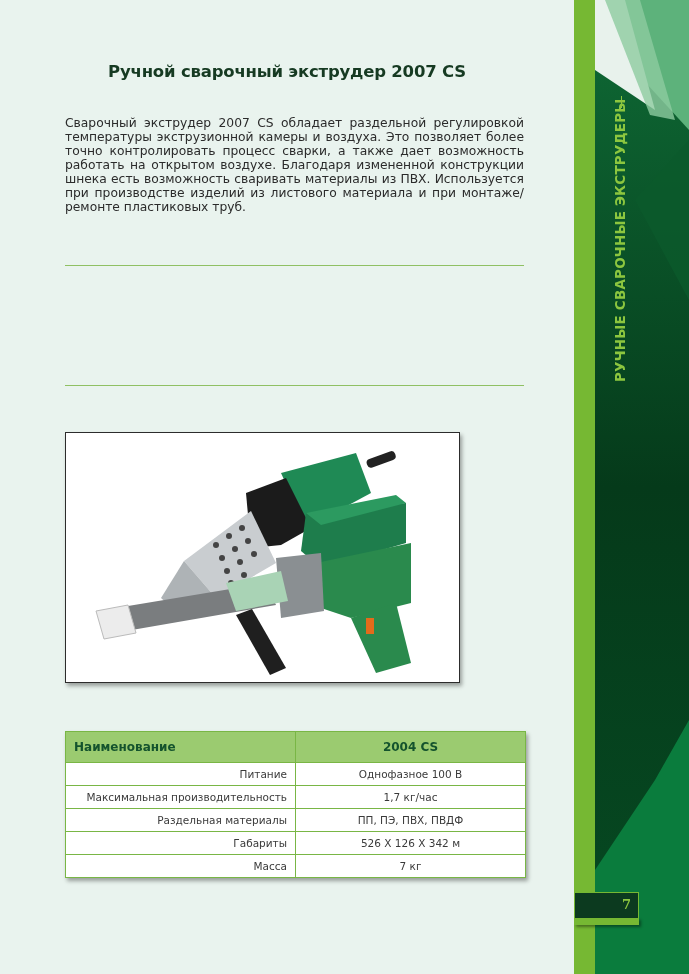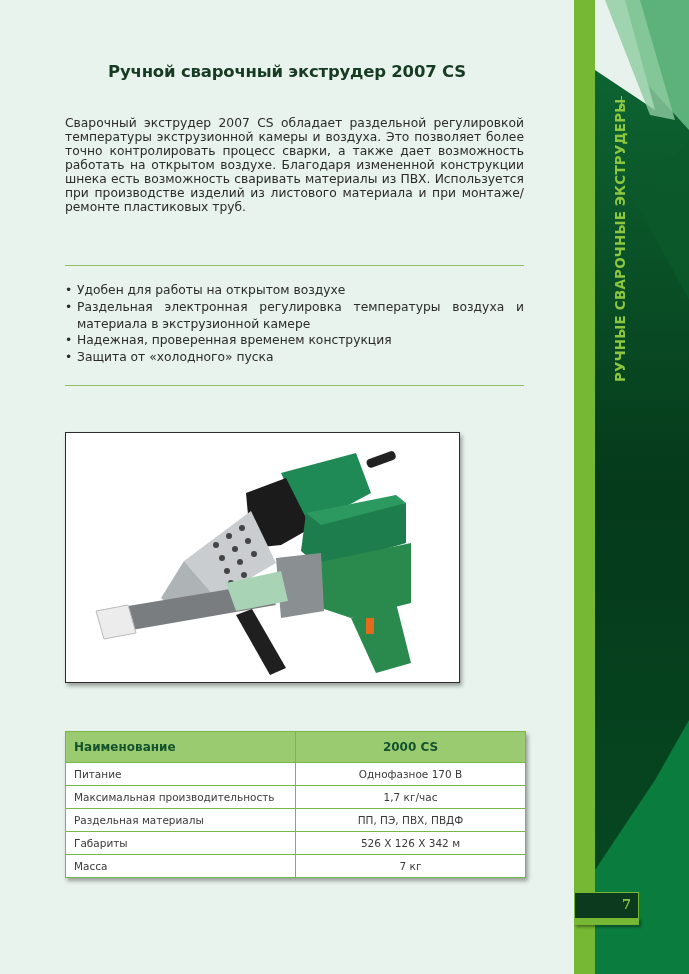--- a/index.html
+++ b/index.html
@@ -39,21 +39,21 @@
   .spec {
     position:absolute; left:65px; top:731px; width:461px;
     border-collapse:collapse; background:#fff;
     box-shadow:2px 3px 4px rgba(0,0,0,0.35);
     font-size:10.5px; color:#3a3a3a;
   }
   .spec td, .spec th { border:1px solid #79b645; height:22px; padding:0 8px; }
   .spec th { background:#9bcb70; color:#14532d; font-size:12px; height:30px; }
   .spec th.c1 { text-align:left; }
   .spec td.c2, .spec th.c2 { text-align:center; }
-  .spec .c1 { width:213px; }
+  .spec .c1 { width:213px;text-align:right; }
 
   .side { position:absolute; left:574px; top:0; width:115px; height:974px; overflow:hidden; }
   .side-stripe { position:absolute; left:0; top:0; width:21px; height:974px; background:#76b833; }
   .side-bg { position:absolute; left:21px; top:0; width:94px; height:974px; }
   .side-label {
     position:absolute; left:38px; top:382px;
     transform-origin:0 0; transform:rotate(-90deg);
     white-space:nowrap; font-size:13.5px; font-weight:bold; color:#8cc63f; letter-spacing:0.2px;
   }
   .side-tick { position:absolute; left:47px; top:96px; width:1px; height:12px; background:#8cc63f; }
@@ -65,26 +65,20 @@
   }
   .page-num-bar { position:absolute; left:0; top:918px; width:65px; height:7px; background:#76b833; box-shadow:2px 2px 3px rgba(0,0,0,0.4); }
 </style>
 </head>
 <body>
 
 <div class="page">
   <div class="title">Ручной сварочный экструдер 2007 CS</div>
   <div class="intro">Сварочный экструдер 2007 CS обладает раздельной регулировкой температуры экструзионной камеры и воздуха. Это позволяет более точно контролировать процесс сварки, а также дает возможность работать на открытом воздухе. Благодаря измененной конструкции шнека есть возможность сваривать материалы из ПВХ. Используется при производстве изделий из листового материала и при монтаже/ ремонте пластиковых труб.</div>
   <div class="rule" style="top:265px"></div>
-  <ul class="features">
-    <li>Удобен для работы на открытом воздухе</li>
-    <li>Раздельная электронная регулировка температуры воздуха и материала в экструзионной камере</li>
-    <li>Надежная, проверенная временем конструкция</li>
-    <li>Защита от «холодного» пуска</li>
-  </ul>
   <div class="rule" style="top:385px"></div>
 
   <div class="photo">
     <svg width="393" height="249" viewBox="0 0 393 249">
       <rect width="393" height="249" fill="#ffffff"></rect>
 
       <rect x="300" y="22" width="30" height="9" rx="4" fill="#222" transform="rotate(-20 315 26)"></rect>
 
       <path d="M215 40 L290 20 L305 60 L240 95 Z" fill="#1f8a55"></path>
 
@@ -123,25 +117,25 @@
       <path d="M30 178 L62 172 L70 200 L38 206 Z" fill="#ececec" stroke="#bbb"></path>
 
       <path d="M170 182 L186 176 L220 235 L204 242 Z" fill="#1f1f1f"></path>
     </svg>
   </div>
 
   <table class="spec">
     <tbody>
         <tr>
       <th class="c1">Наименование</th>
-      <th class="c2">2000 CS</th>
+      <th class="c2">2004 CS</th>
     </tr>
     <tr>
       <td class="c1">Питание</td>
-      <td class="c2">Однофазное 170 В</td>
+      <td class="c2">Однофазное 100 В</td>
     </tr>
     <tr>
       <td class="c1">Максимальная производительность</td>
       <td class="c2">1,7 кг/час</td>
     </tr>
     <tr>
       <td class="c1">Раздельная материалы</td>
       <td class="c2">ПП, ПЭ, ПВХ, ПВДФ</td>
     </tr>
     <tr>

